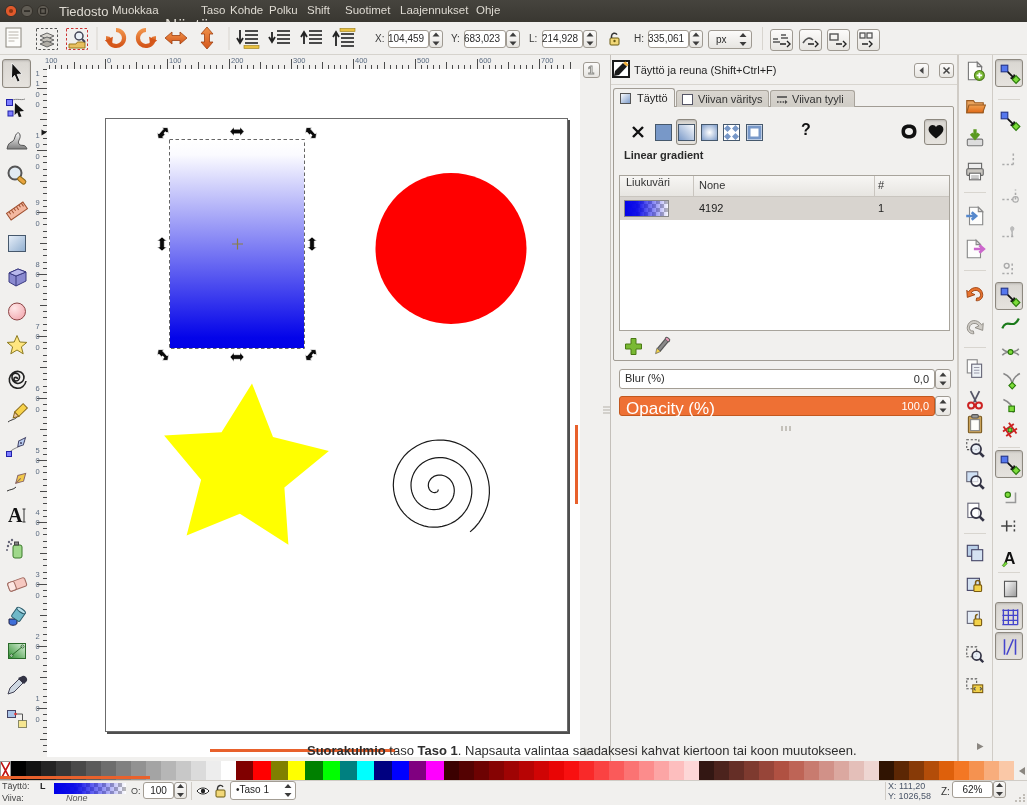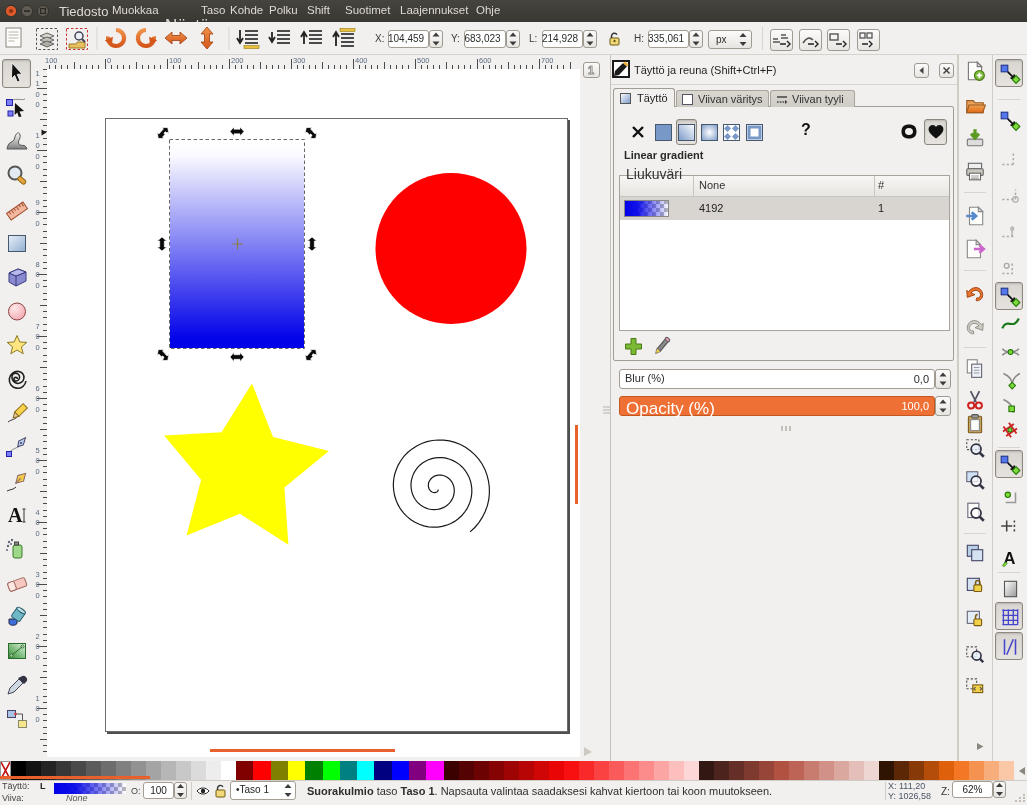--- a/index.html
+++ b/index.html
@@ -81,21 +81,21 @@
 <span class="abs" style="left:375px;top:33px;font-size:10px;color:#3a3a3a">X:</span>
 <div style="position:absolute;left:388px;top:30px;width:41px;height:18px;background:#fff;border:1px solid #a39d94;border-radius:3px;"></div>
 <div style="position:absolute;left:388px;top:30px;width:36px;height:18px;line-height:18px;text-align:right;font-size:10px;color:#2b2b2b">104,459</div>
 <div style="position:absolute;left:429px;top:30px;width:14px;height:18px;background:linear-gradient(#fcfbfa,#e7e5e1);border:1px solid #9f9a92;border-radius:3px;"></div>
 <svg style="position:absolute;left:429px;top:30px" width="14" height="18">
     <path d="M3.5 6.5 L10.5 6.5 L7.0 2.5 Z" fill="#3c3c3c"></path>
     <path d="M3.5 11.5 L10.5 11.5 L7.0 15.5 Z" fill="#3c3c3c"></path>
   </svg>
 <span class="abs" style="left:451px;top:33px;font-size:10px;color:#3a3a3a">Y:</span>
 <div style="position:absolute;left:464px;top:30px;width:42px;height:18px;background:#fff;border:1px solid #a39d94;border-radius:3px;"></div>
-<div style="position:absolute;left:464px;top:30px;width:37px;height:24px;line-height:18px;text-align:center;font-size:10px;color:#2b2b2b">683,023</div>
+<div style="position:absolute;left:464px;top:30px;width:37px;height:24px;line-height:18px;text-align:left;font-size:10px;color:#2b2b2b">683,023</div>
 <div style="position:absolute;left:506px;top:30px;width:14px;height:18px;background:linear-gradient(#fcfbfa,#e7e5e1);border:1px solid #9f9a92;border-radius:3px;"></div>
 <svg style="position:absolute;left:506px;top:30px" width="14" height="18">
     <path d="M3.5 6.5 L10.5 6.5 L7.0 2.5 Z" fill="#3c3c3c"></path>
     <path d="M3.5 11.5 L10.5 11.5 L7.0 15.5 Z" fill="#3c3c3c"></path>
   </svg>
 <span class="abs" style="left:529px;top:33px;font-size:10px;color:#3a3a3a">L:</span>
 <div style="position:absolute;left:542px;top:30px;width:41px;height:18px;background:#fff;border:1px solid #a39d94;border-radius:3px;"></div>
 <div style="position:absolute;left:542px;top:30px;width:36px;height:24px;line-height:18px;text-align:right;font-size:10px;color:#2b2b2b">214,928</div>
 <div style="position:absolute;left:583px;top:30px;width:14px;height:18px;background:linear-gradient(#fcfbfa,#e7e5e1);border:1px solid #9f9a92;border-radius:3px;"></div>
 <svg style="position:absolute;left:583px;top:30px" width="14" height="18">
@@ -1071,21 +1071,21 @@
   </svg>
 <div style="position:absolute;left:924px;top:119px;width:23px;height:26px;background:linear-gradient(#d9d6d1,#e6e3de);border:1px solid #8d887f;border-radius:3px;box-shadow:inset 0 1px 2px rgba(0,0,0,.15);"></div>
 <svg class="abs" style="left:928px;top:124px" width="16" height="15" viewBox="0 0 16 15">
     <path d="M8 3 C9 0.8 12 0.2 14 2 C16 3.8 15.8 7 14 9 C12 11.5 9.5 13.5 8 14.5 C6.5 13.5 4 11.5 2 9 C0.2 7 0 3.8 2 2 C4 0.2 7 0.8 8 3 Z" fill="#111"></path>
   </svg>
 <span class="abs" style="left:624px;top:149px;font-size:11px;font-weight:bold;color:#2a2a2a">Linear gradient</span>
 <div class="abs" style="left:619px;top:175px;width:331px;height:156px;background:#fff;border:1px solid #a8a49c"></div>
 <div class="abs" style="left:620px;top:176px;width:329px;height:21px;background:linear-gradient(#f7f6f4,#e7e5e1);border-bottom:1px solid #c9c5bf"></div>
 <div class="abs" style="left:693px;top:176px;width:1px;height:21px;background:#c9c5bf"></div>
 <div class="abs" style="left:874px;top:176px;width:1px;height:21px;background:#c9c5bf"></div>
-<span class="abs" style="left:626px;top:166px;font-size:14px;color:#333">Liukuväri</span>
+<span class="abs" style="left:626px;top:176px;font-size:11px;color:#333">Liukuväri</span>
 <span class="abs" style="left:699px;top:179px;font-size:11px;color:#333">None</span>
 <span class="abs" style="left:878px;top:179px;font-size:11px;color:#333">#</span>
 <div class="abs" style="left:620px;top:197px;width:329px;height:23px;background:#d8d4cf"></div>
 <svg class="abs" style="left:624px;top:200px" width="45" height="17">
     <defs>
       <pattern id="chk" width="8" height="8" patternUnits="userSpaceOnUse">
         <rect width="8" height="8" fill="#fff"></rect>
         <rect width="4" height="4" fill="#bbb"></rect>
         <rect x="4" y="4" width="4" height="4" fill="#bbb"></rect>
       </pattern>
@@ -1658,21 +1658,21 @@
 <svg class="abs" style="left:214px;top:784px" width="13" height="14">
     <rect x="2" y="6" width="9" height="7" rx="1" fill="#f2d878" stroke="#6a5a10"></rect>
     <path d="M3.5 6 V4 a3 3 0 0 1 5.5 -1.2" fill="none" stroke="#333" stroke-width="1.4"></path>
   </svg>
 <div style="position:absolute;left:230px;top:781px;width:66px;height:19px;background:#fff;border:1px solid #a39d94;border-radius:3px;"></div>
 <span class="abs" style="left:236px;top:784px;font-size:10px;color:#222">•Taso 1</span>
 <svg class="abs" style="left:281px;top:781px" width="14" height="19">
     <path d="M3.5 7.0 L10.5 7.0 L7.0 3.0 Z" fill="#3c3c3c"></path>
     <path d="M3.5 12.0 L10.5 12.0 L7.0 16.0 Z" fill="#3c3c3c"></path>
   </svg>
-<div class="abs" style="left:307px;top:785px;font-size:11px;color:#2e2e2e"><b>Suorakulmio</b> taso <b>Taso 1</b>. Napsauta valintaa saadaksesi kahvat kiertoon tai koon muutokseen.</div>
+<div class="abs" style="left:307px;top:743px;font-size:13px;color:#2e2e2e"><b>Suorakulmio</b> taso <b>Taso 1</b>. Napsauta valintaa saadaksesi kahvat kiertoon tai koon muutokseen.</div>
 <div class="abs" style="left:885px;top:782px;width:1px;height:18px;background:#d0ccc6"></div>
 <div class="abs" style="left:888px;top:781px;width:46px;text-align:left;font-size:9px;color:#4a5568">X: 111,20<br>Y: 1026,58</div>
 <span class="abs" style="left:941px;top:786px;font-size:10px;color:#333">Z:</span>
 <div style="position:absolute;left:952px;top:781px;width:41px;height:17px;background:#fff;border:1px solid #a39d94;border-radius:3px;"></div>
 <div class="abs" style="left:952px;top:781px;width:41px;height:17px;line-height:17px;text-align:center;font-size:10px;color:#222">62%</div>
 <div style="position:absolute;left:993px;top:781px;width:13px;height:17px;background:linear-gradient(#fcfbfa,#e7e5e1);border:1px solid #9f9a92;border-radius:3px;"></div>
 <svg style="position:absolute;left:993px;top:781px" width="13" height="17">
     <path d="M3.0 6.0 L10.0 6.0 L6.5 2.0 Z" fill="#3c3c3c"></path>
     <path d="M3.0 11.0 L10.0 11.0 L6.5 15.0 Z" fill="#3c3c3c"></path>
   </svg>

